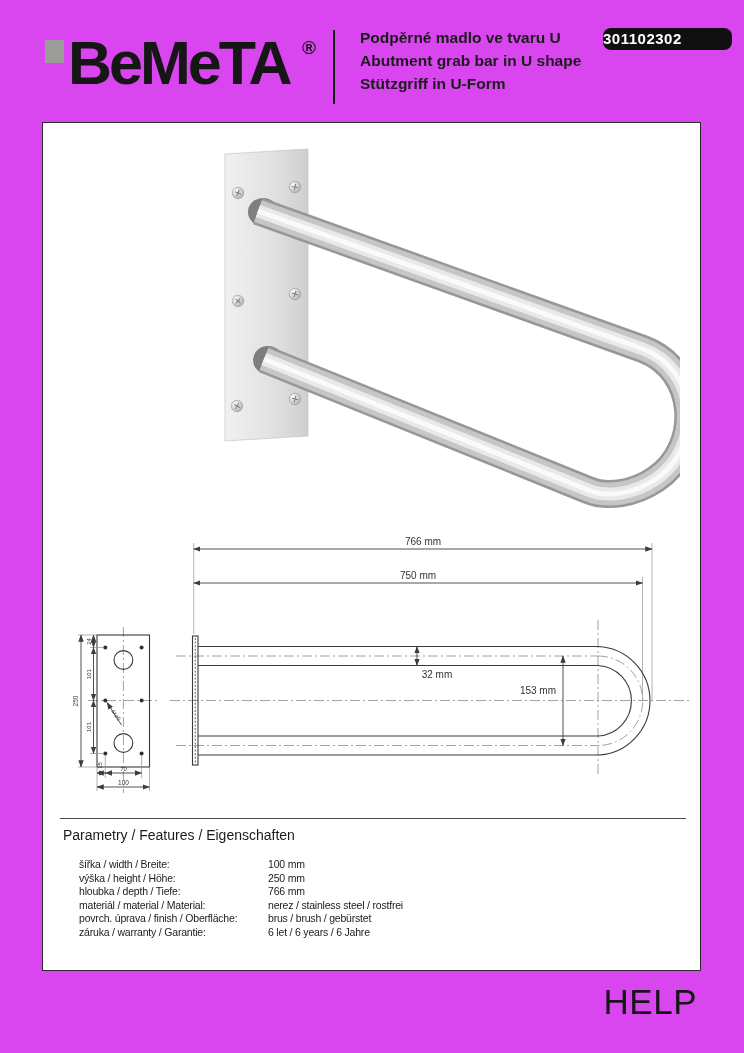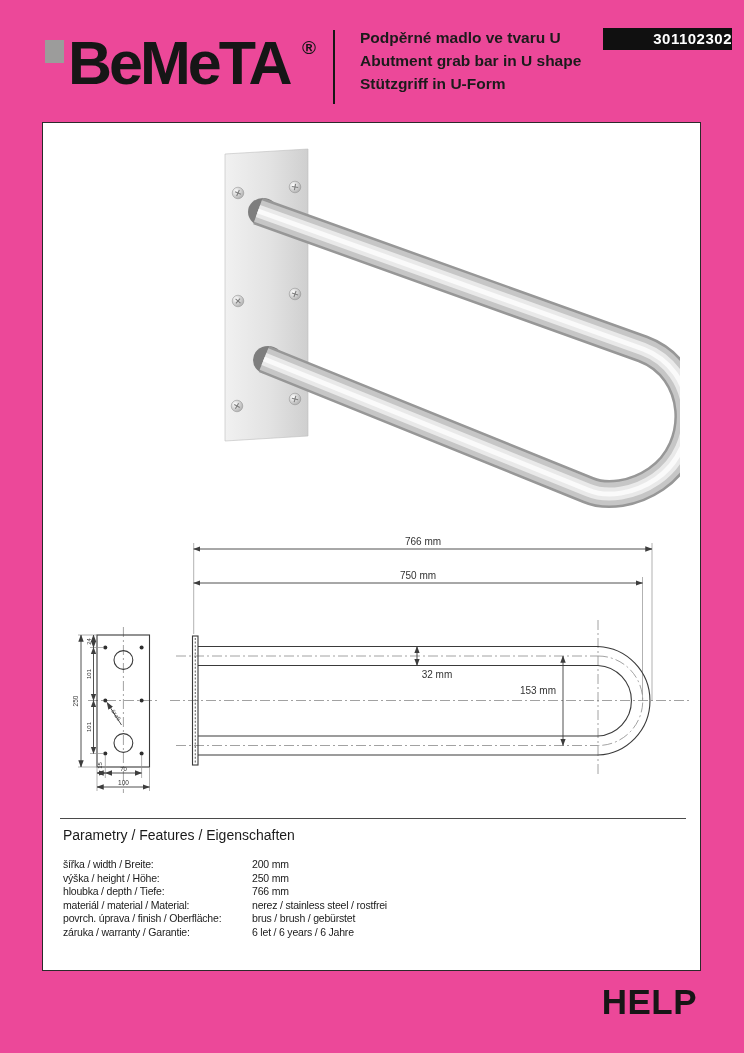--- a/index.html
+++ b/index.html
@@ -1,43 +1,43 @@
 <!DOCTYPE html>
 <html><head>
 <meta charset="utf-8">
 <style>
   html,body{margin:0;padding:0;background:#fff;}
   body{font-family:"Liberation Sans",sans-serif;color:#1b1b1b;}
-  #page{position:relative;width:744px;height:1053px;background:#ec4899;overflow:hidden;}
+  #page{position:relative;width:744px;height:1053px;background:#d946ef;overflow:hidden;}
 
   
   .logo-square{position:absolute;left:45px;top:40px;width:19px;height:23px;background:#9c9c9b;}
   .logo-text{position:absolute;left:68px;top:33px;font-size:61px;font-weight:bold;letter-spacing:-3px;line-height:1;color:#161616;}
   .logo-reg{position:absolute;left:302px;top:37px;font-size:19px;font-weight:bold;color:#161616;}
   .hdr-divider{position:absolute;left:333px;top:30px;width:2px;height:74px;background:#161616;}
   .hdr-titles{position:absolute;left:344px;top:26px;}
   .hdr-titles div{font-size:15.5px;font-weight:bold;line-height:23px;white-space:nowrap;margin-left:16px;}
   .code-badge{position:absolute;left:603px;top:28px;width:129px;height:22px;background:#101010;color:#fff;
-              font-size:15px;font-weight:bold;text-align:right;line-height:22px;letter-spacing:.5px;}
+              font-size:15px;font-weight:bold;text-align:left;line-height:22px;letter-spacing:.5px;border-radius:8px;}
 
   
   .content-box{position:absolute;left:42px;top:122px;width:657px;height:847px;border:1.5px solid #2b2b2b;background:#fff;}
 
   .photo-svg{position:absolute;left:180px;top:135px;}
   .front-svg{position:absolute;left:58px;top:598px;}
   .side-svg{position:absolute;left:165px;top:525px;}
 
   .separator{position:absolute;left:60px;top:818px;width:626px;height:1px;background:#4a4a4a;}
   .params-heading{position:absolute;left:63px;top:827px;font-size:14px;font-weight:normal;}
-  .params-table{position:absolute;left:63px;top:858px;}
+  .params-table{position:absolute;left:79px;top:858px;}
   .prow{display:flex;font-size:10.5px;line-height:13.5px;letter-spacing:-0.2px;white-space:nowrap;}
   .plabel{width:189px;flex:none;}
   .pvalue{flex:none;}
 
-  .help-mark{position:absolute;right:47px;top:982px;font-size:35px;font-weight:700;letter-spacing:.5px;color:#161616;}
+  .help-mark{position:absolute;right:47px;top:982px;font-size:35px;font-weight:400;letter-spacing:.5px;color:#161616;}
 
   
   svg text{font-family:"Liberation Sans",sans-serif;fill:#333;}
   .ln-main{stroke:#3a3a3a;stroke-width:1.1;fill:none;}
   .ln-dim{stroke:#3d3d3d;stroke-width:0.9;fill:none;}
   .ln-thin{stroke:#909090;stroke-width:0.7;fill:none;}
   .ln-cl{stroke:#8a8a8a;stroke-width:0.8;fill:none;stroke-dasharray:10 3 2 3;}
 </style>
 </head>
 <body>
@@ -216,21 +216,21 @@
     <text x="418" y="579" font-size="10" text-anchor="middle">750 mm</text>
     <text x="556" y="694" font-size="10" text-anchor="end">153 mm</text>
     <text x="437" y="678" font-size="10" text-anchor="middle">32 mm</text>
   </svg>
 
   <div class="separator"></div>
   <div class="params-heading">Parametry / Features / Eigenschaften</div>
   <div class="params-table">
     <div class="prow">
         <span class="plabel">šířka / width / Breite:</span>
-        <span class="pvalue">200 mm</span>
+        <span class="pvalue">100 mm</span>
       </div>
     <div class="prow">
         <span class="plabel">výška / height / Höhe:</span>
         <span class="pvalue">250 mm</span>
       </div>
     <div class="prow">
         <span class="plabel">hloubka / depth / Tiefe:</span>
         <span class="pvalue">766 mm</span>
       </div>
     <div class="prow">

